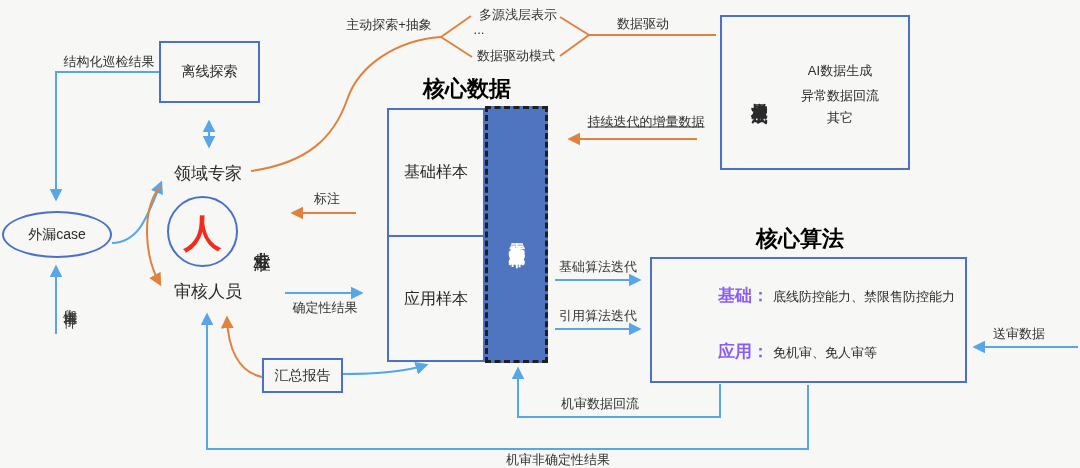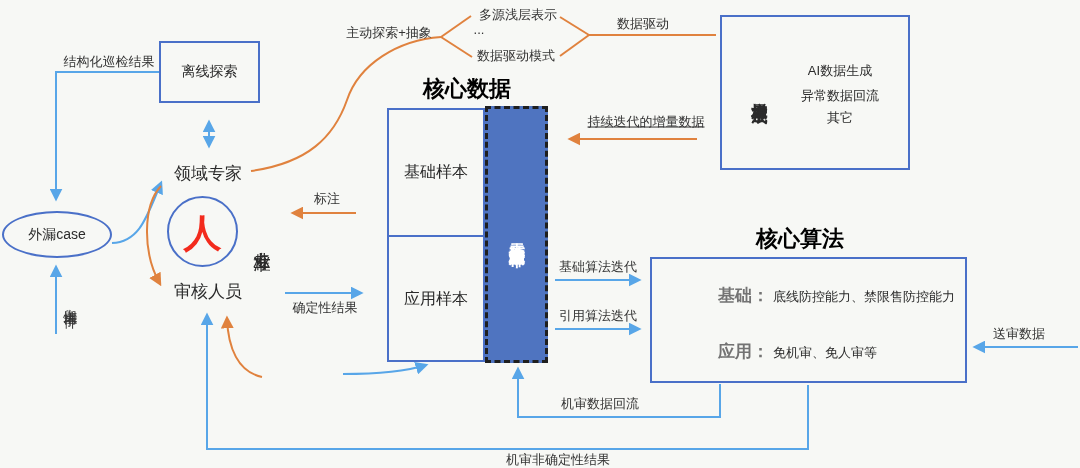--- a/index.html
+++ b/index.html
@@ -71,21 +71,21 @@
   .gen-item{
     position:absolute;left:118px;
     transform:translate(-50%,-50%);
     white-space:nowrap;font-size:13px;color:#2b2b2b;
   }
   .algo-row{
     position:absolute;left:66px;
     transform:translateY(-50%);
     white-space:nowrap;display:flex;align-items:baseline;gap:4px;
   }
-  .algo-strong{font-size:17px;font-weight:bold;color:#737373;}
+  .algo-strong{font-size:17px;font-weight:bold;color:#8b5cf6;}
   .algo-desc{font-size:13px;color:#2b2b2b;}
 </style>
 </head>
 <body>
 
 <div id="stage">
 
   <svg id="connectors" width="1080" height="468" viewBox="0 0 1080 468">
     <defs>
       <marker id="ab" viewBox="0 0 10 10" refX="8" refY="5" markerWidth="6.5" markerHeight="6.5" orient="auto-start-reverse">
@@ -127,20 +127,23 @@
   </div>
 
   <div class="node" style="left:159px;top:41px;width:101px;height:62px;">
     <span>离线探索</span>
   </div>
 
   <div class="node circle" style="left:167px;top:196px;width:71px;height:71px;">
     <span class="person-glyph">人</span>
   </div>
 
+  <div class="node" style="left:262px;top:358px;width:81px;height:35px;">
+    <span>汇总报告</span>
+  </div>
 
   <div class="node" style="left:387px;top:108px;width:98px;height:254px;padding-left:6px;">
     <div class="sample-cell" style="top:0;height:127px;border-bottom:2px solid #4a70c8;">
       <span>基础样本</span>
     </div>
     <div class="sample-cell" style="top:129px;height:121px;">
       <span>应用样本</span>
     </div>
   </div>
 
@@ -167,21 +170,21 @@
   </div>
 
   <span class="lbl" style="left:109px;top:62px;">结构化巡检结果</span>
   <span class="vlbl" style="left:71px;top:302px;">舆情事件</span>
   <span class="lbl node-label" style="left:208px;top:174px;">领域专家</span>
   <span class="vlbl v-node-label" style="left:262px;top:240px;">专业标准</span>
   <span class="lbl node-label" style="left:208px;top:292px;">审核人员</span>
   <span class="lbl" style="left:327px;top:199px;">标注</span>
   <span class="lbl" style="left:325px;top:308px;">确定性结果</span>
 
-  <span class="lbl" style="left:389px;top:33px;">主动探索+抽象</span>
+  <span class="lbl" style="left:389px;top:25px;">主动探索+抽象</span>
   <span class="lbl" style="left:518px;top:15px;">多源浅层表示</span>
   <span class="lbl" style="left:479px;top:30px;">...</span>
   <span class="lbl" style="left:516px;top:56px;">数据驱动模式</span>
   <span class="lbl" style="left:643px;top:24px;text-align:center;">数据驱动</span>
 
   <span class="lbl red-title" style="left:467px;top:89px;">核心数据</span>
   <span class="lbl" style="left:646px;top:122px;text-decoration:underline;">持续迭代的增量数据</span>
 
   <span class="lbl red-title" style="left:800px;top:239px;">核心算法</span>
   <span class="lbl" style="left:598px;top:267px;">基础算法迭代</span>

